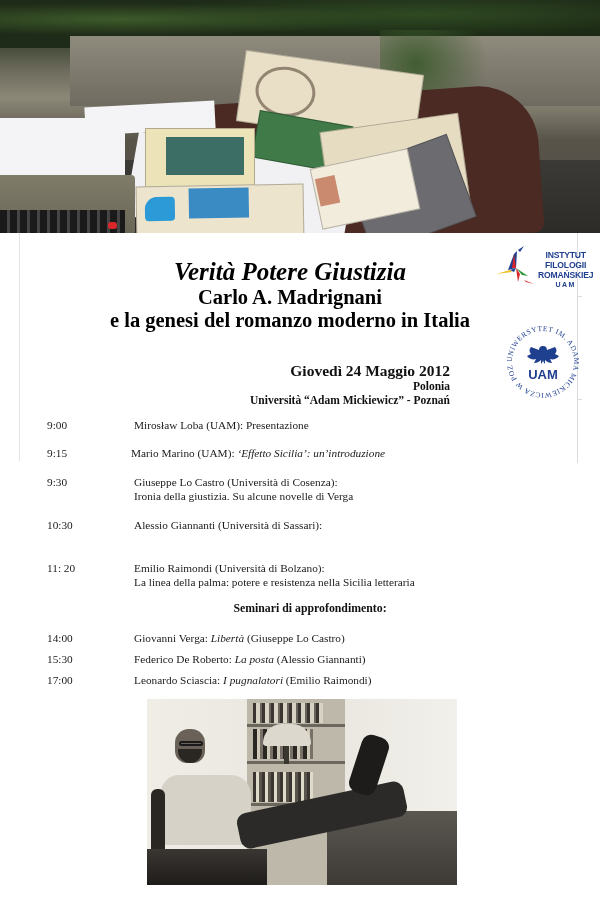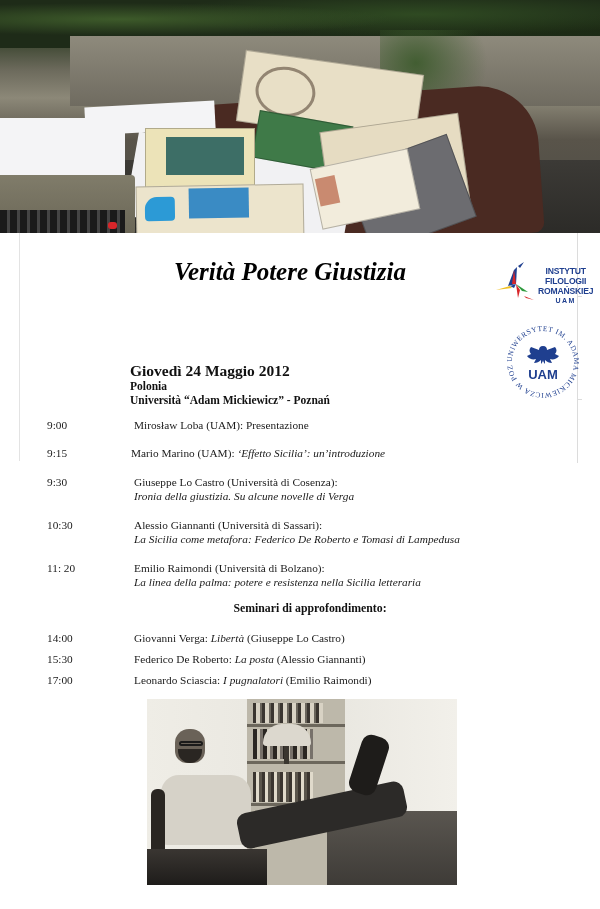--- a/index.html
+++ b/index.html
@@ -29,42 +29,42 @@
   .hero .redkey { position: absolute; left: 108px; top: 222px; width: 9px; height: 7px; background: #d8262a; border-radius: 3px; }
   .hero .book { position: absolute; border: 1px solid rgba(0,0,0,.25); }
 
   
   .rule-left { position: absolute; left: 19px; top: 233px; width: 1px; height: 228px; background: #e3e3e3; }
   .rule-right { position: absolute; left: 577px; top: 233px; width: 1px; height: 230px; background: #dcdcdc; }
   .rule-right-tick1 { position: absolute; left: 577px; top: 296px; width: 5px; height: 1px; background: #dcdcdc; }
   .rule-right-tick2 { position: absolute; left: 577px; top: 399px; width: 5px; height: 1px; background: #dcdcdc; }
 
   
-  .logo-ifr { position: absolute; left: 494px; top: 260px; width: 86px; height: 48px; }
+  .logo-ifr { position: absolute; left: 494px; top: 244px; width: 86px; height: 48px; }
   .logo-ifr .bird { position: absolute; left: 0; top: 2px; width: 42px; height: 42px; }
   .logo-ifr .text { position: absolute; left: 44px; top: 6px; font-family: "Liberation Sans", "DejaVu Sans", sans-serif;
           font-weight: bold; color: #1f3f8f; font-size: 8.6px; line-height: 10px; text-align: center; letter-spacing: -.2px; }
   .logo-ifr .text .uam { font-size: 7px; letter-spacing: 1.5px; color: #1f3f8f; }
   .logo-uam { position: absolute; left: 503px; top: 322px; width: 80px; height: 80px; }
 
   
   .title-block { position: absolute; left: 100px; top: 258px; width: 380px; text-align: center; }
   .title-main { font-weight: bold; font-style: italic; font-size: 25px; line-height: 28px; color: #000; }
   .title-sub { font-weight: bold; font-size: 20.5px; line-height: 23px; color: #000; }
-  .date-block { position: absolute; left: 130px; top: 362px; width: 320px; text-align: left; }
+  .date-block { position: absolute; left: 130px; top: 362px; width: 320px; text-align: right; }
   .date-line { font-weight: bold; font-size: 15.5px; line-height: 17px; }
   .venue-line { font-weight: bold; font-size: 11.5px; line-height: 14px; }
 
   
   .program { position: absolute; left: 0; top: 0; width: 600px; }
   .prog-item { position: absolute; left: 47px; font-size: 11.3px; line-height: 14px; color: #1a1a1a; }
   .prog-item .time { position: absolute; left: 0; top: 0; width: 50px; white-space: nowrap; }
   .prog-item .body { position: absolute; left: 55px; top: 0; width: 420px; white-space: nowrap; margin-left: 32px; }
   .prog-item .body i { font-style: italic; }
-  .prog-item .sub { display: block; font-style: italic; }
+  .prog-item .sub { display: block; }
   .seminari-heading { position: absolute; left: 160px; top: 601px; width: 300px; text-align: center;
           font-weight: bold; font-size: 11.8px; line-height: 14px; }
 
   
   .portrait { position: absolute; left: 147px; top: 699px; width: 310px; height: 186px; overflow: hidden;
           background: linear-gradient(90deg, #efede6 0%, #e8e6df 55%, #f2f0ea 100%); }
 </style>
 </head>
 <body>
 
@@ -134,20 +134,22 @@
       <textPath href="#ringPath" startOffset="0">UNIWERSYTET IM. ADAMA MICKIEWICZA W POZNANIU</textPath>
     </text>
 
     <path d="M40 24 c-3 0-4 2-4 4 l-8-3 c-2 2-2 5 0 7 l-4 2 c2 3 6 4 9 3 l-2 4 c3 0 5-1 7-3 l0 4 c2-2 2-4 2-4 c0 0 0 2 2 4 l0-4 c2 2 4 3 7 3 l-2-4 c3 1 7 0 9-3 l-4-2 c2-2 2-5 0-7 l-8 3 c0-2-1-4-4-4 z" fill="#1f3f8f"></path>
     <text x="40" y="57" text-anchor="middle" font-family="Liberation Sans, sans-serif" font-weight="bold" font-size="13" fill="#1f3f8f">UAM</text>
   </svg>
 </div>
 
 <div class="title-block">
   <div class="title-main">Verità Potere Giustizia</div>
+  <div class="title-sub">Carlo A. Madrignani</div>
+  <div class="title-sub">e la genesi del romanzo moderno in Italia</div>
 </div>
 
 <div class="date-block">
   <div class="date-line">Giovedì 24 Maggio 2012</div>
   <div class="venue-line">Polonia</div>
   <div class="venue-line">Università “Adam Mickiewicz” - Poznań</div>
 </div>
 
 <div class="program">
   <div class="prog-item" style="top:418px;">
@@ -157,21 +159,21 @@
   <div class="prog-item" style="top:446px;">
     <span class="time">9:15</span>
     <span class="body" style="left:52px;"><span>Mario Marino (UAM): </span><i>‘Effetto Sicilia’: un’introduzione</i></span>
   </div>
   <div class="prog-item" style="top:475px;">
     <span class="time">9:30</span>
     <span class="body"><span>Giuseppe Lo Castro (Università di Cosenza):</span><span class="sub">Ironia della giustizia. Su alcune novelle di Verga</span></span>
   </div>
   <div class="prog-item" style="top:518px;">
     <span class="time">10:30</span>
-    <span class="body"><span>Alessio Giannanti (Università di Sassari):</span><span class="sub">La Sicilia come metafora: Federico De Roberto e Tomasi di Lampedusa</span></span>
+    <span class="body"><span>Alessio Giannanti (Università di Sassari):</span></span>
   </div>
   <div class="prog-item" style="top:561px;">
     <span class="time">11: 20</span>
     <span class="body"><span>Emilio Raimondi (Università di Bolzano):</span><span class="sub">La linea della palma: potere e resistenza nella Sicilia letteraria</span></span>
   </div>
 
   <div class="seminari-heading">Seminari di approfondimento:</div>
 
   <div class="prog-item" style="top:631px;">
     <span class="time">14:00</span>

